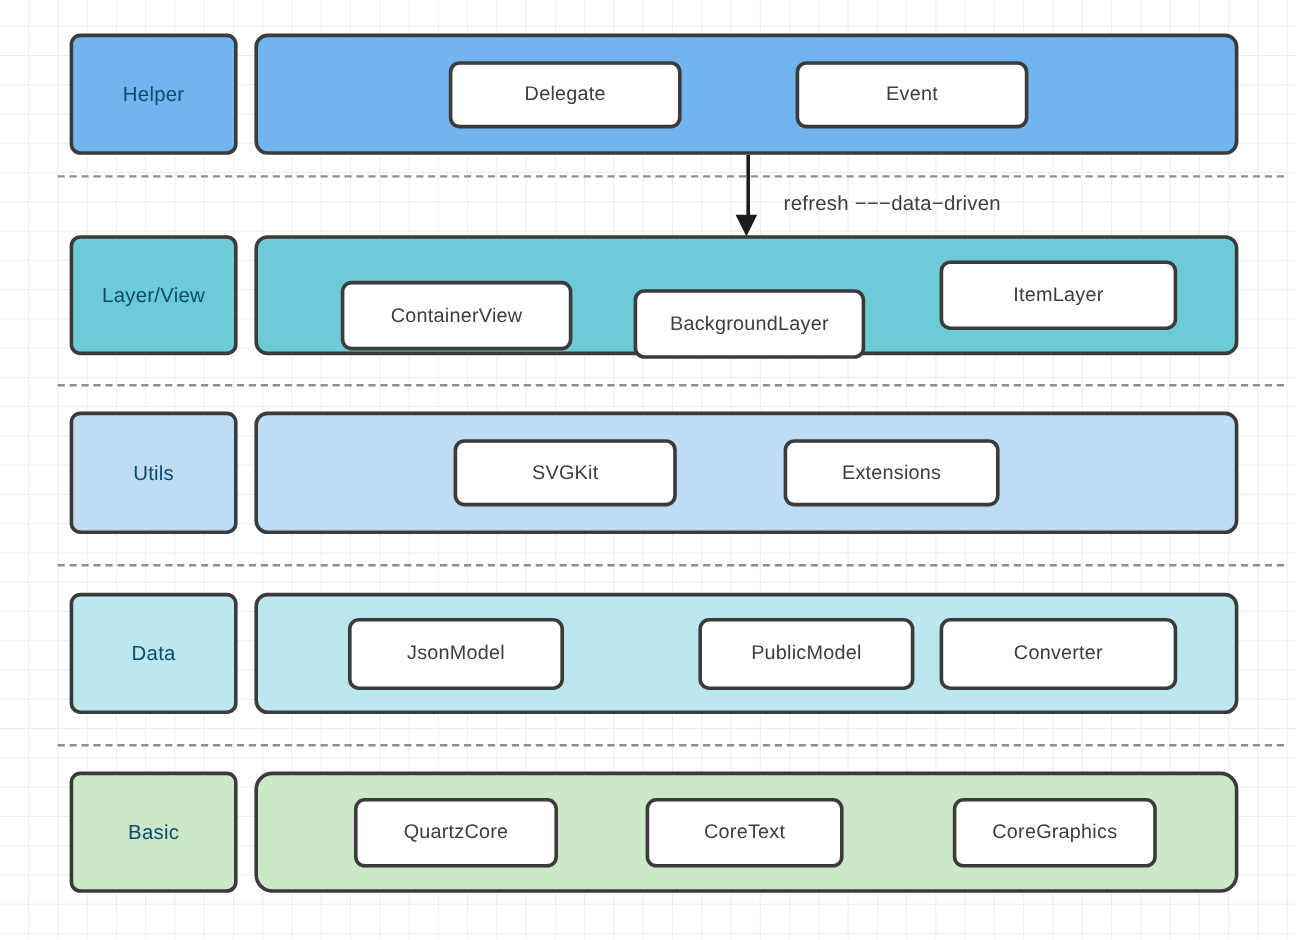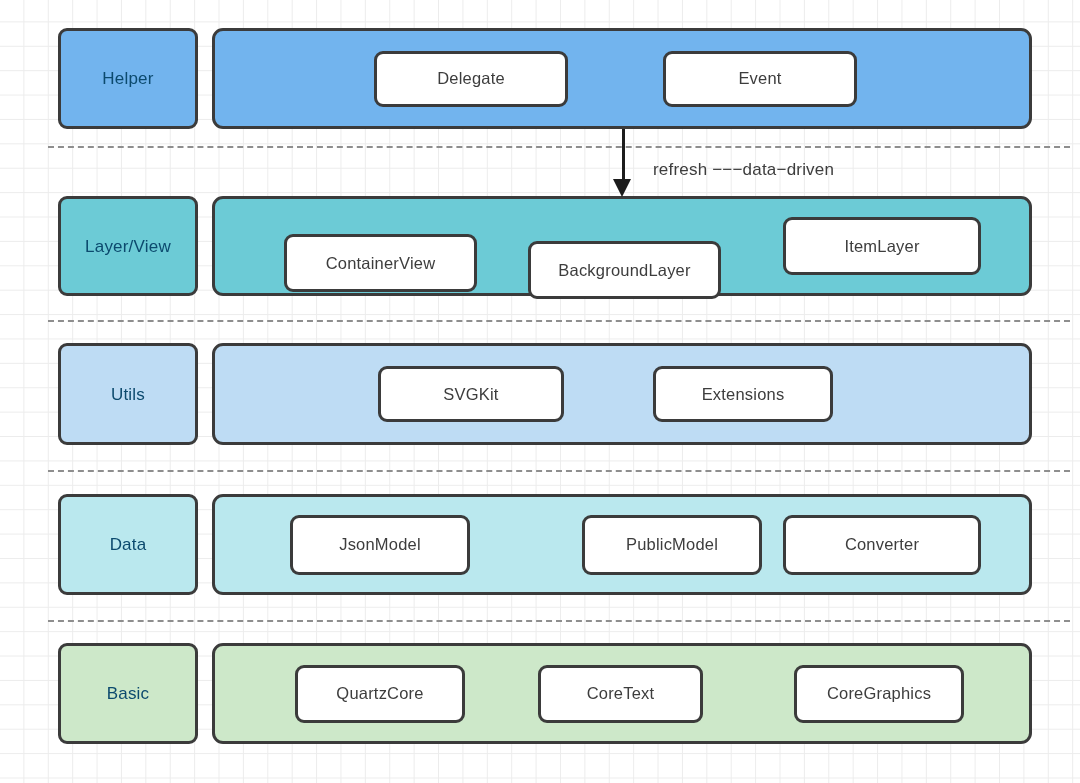--- a/index.html
+++ b/index.html
@@ -179,21 +179,21 @@
       <div class="chip" style="left:568px;width:198px;height:60px;">
         <span class="txt">Converter</span>
       </div>
     </div>
   </div>
 
   <div class="row" style="top:643px;height:101px;">
     <div class="label-box" style="background:#cde8c9;">
       <span class="txt">Basic</span>
     </div>
-    <div class="band" style="background:#cde8c9;">
+    <div class="band" style="background:#cde8c9;border-radius:15px;">
       <div class="chip" style="left:80px;width:170px;height:58px;">
         <span class="txt">QuartzCore</span>
       </div>
       <div class="chip" style="left:323px;width:165px;height:58px;">
         <span class="txt">CoreText</span>
       </div>
       <div class="chip" style="left:579px;width:170px;height:58px;">
         <span class="txt">CoreGraphics</span>
       </div>
     </div>

